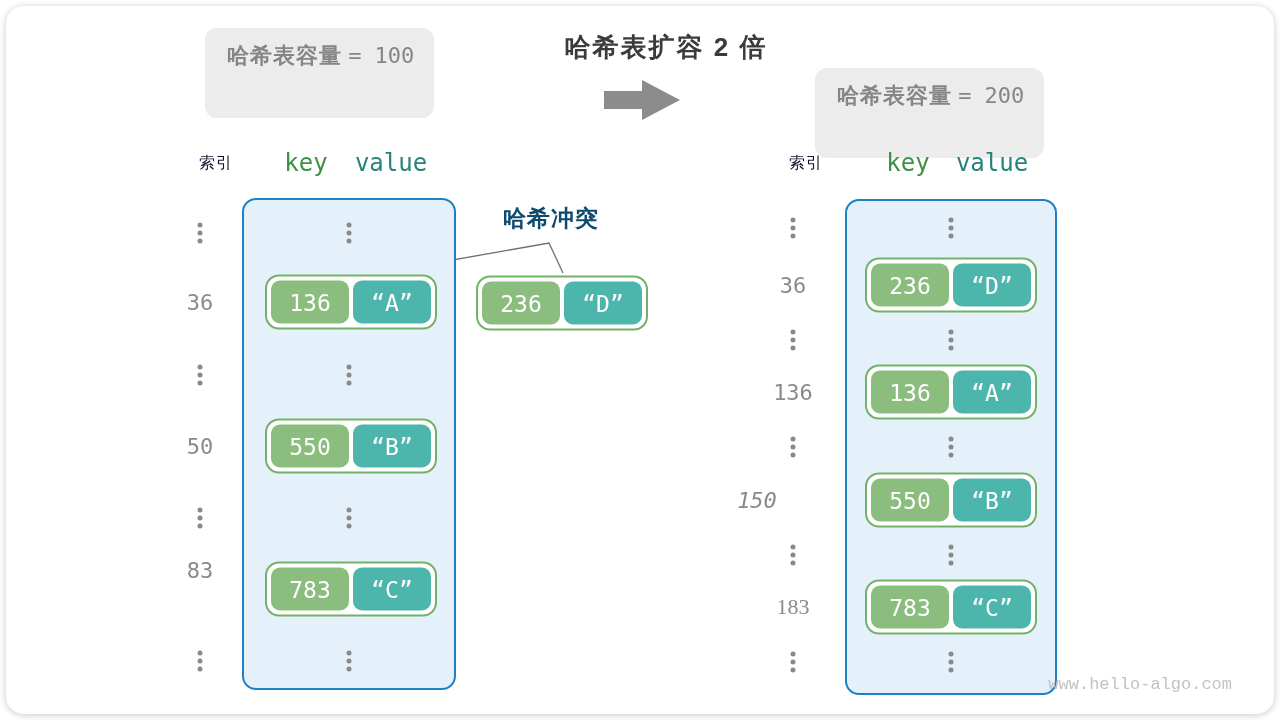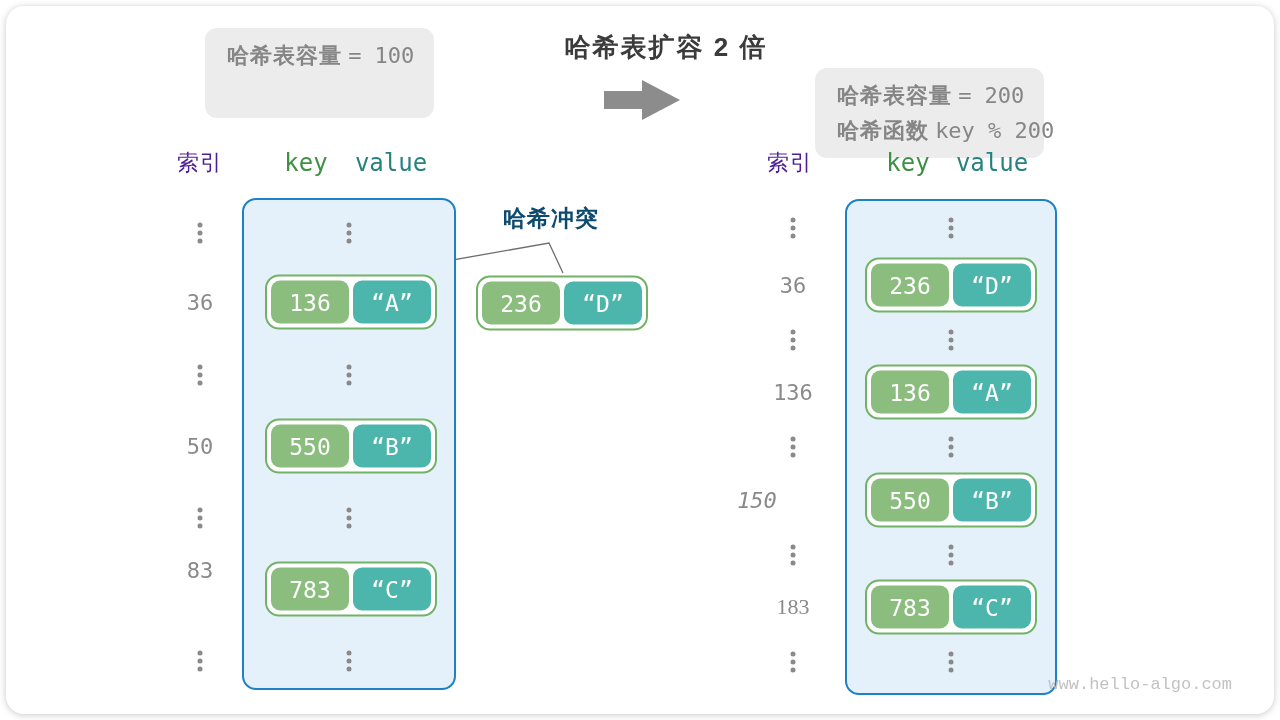--- a/index.html
+++ b/index.html
@@ -20,21 +20,21 @@
     border-radius: 12px; box-sizing: border-box; padding: 10px 0 0 22px;
     color: #868686; font-size: 22px; line-height: 35px; white-space: nowrap;
   }
   .infobox .cjk { font-weight: 700; letter-spacing: 1px; }
   .mono { font-family: "DejaVu Sans Mono", monospace; }
 
   
   .title { font-size: 26px; font-weight: 700; color: #3B3B3B; letter-spacing: 2px; }
 
   
-  .idx-header { font-size: 22px; color: #4c1d95; letter-spacing: 1px; }
+  .idx-header { font-size: 16px; color: #0f172a; letter-spacing: 1px; margin-left: 16px; }
   .kv-header  { font-family: "DejaVu Sans Mono", monospace; font-size: 24px; }
   .key-hd { color: #3E9142; }
   .val-hd { color: #26827D; }
 
   
   .bucket {
     position: absolute; box-sizing: border-box;
     background: #E4F1FA; border: 2.5px solid #1E80C5; border-radius: 14px;
   }
 
@@ -90,21 +90,20 @@
       <div><span class="cjk">哈希表容量</span> <span class="mono">= 100</span></div>
     </div>
 
     <div class="ctr title" style="left:660px; top:41px;">哈希表扩容 2 倍</div>
     <svg class="abs" style="left:598px; top:74px;" width="76" height="40" viewBox="0 0 76 40">
       <polygon points="0,11 38,11 38,0 76,20 38,40 38,29 0,29" fill="#8C8C8C"></polygon>
     </svg>
 
     <div class="infobox" style="left:809px; top:38px;margin-top:24px;">
       <div><span class="cjk">哈希表容量</span> <span class="mono">= 200</span></div>
-      <div><span class="cjk">哈希函数</span> <span class="mono">key % 200</span></div>
     </div>
 
     <div class="ctr idx-header" style="left:194px; top:157px;">索引</div>
     <div class="ctr kv-header key-hd" style="left:300px; top:157px;">key</div>
     <div class="ctr kv-header val-hd" style="left:385px; top:157px;">value</div>
 
     <div class="bucket" style="left:236px; top:192px; width:214px; height:492px;"></div>
 
     <div class="vdots" style="left:194px; top:227px;">
         <i></i>

